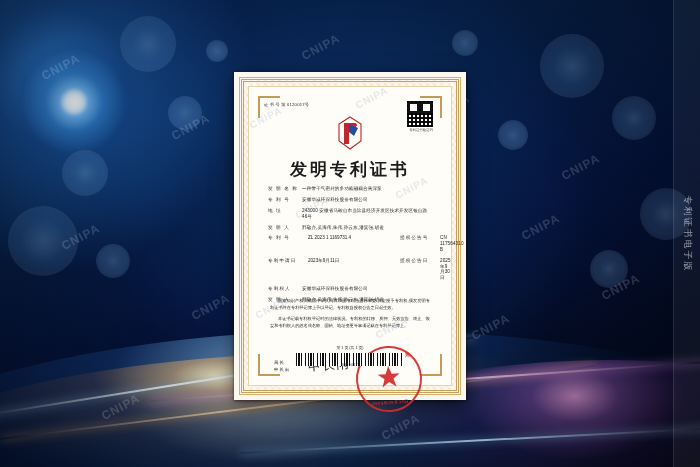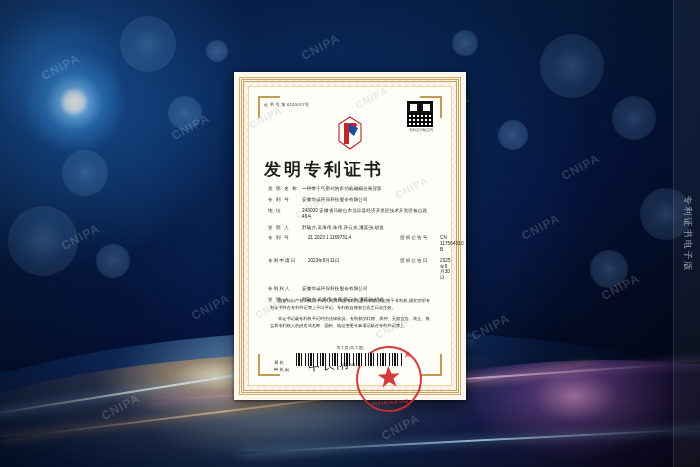--- a/index.html
+++ b/index.html
@@ -201,21 +201,21 @@
     position: absolute;
     left: 50%; top: 12px;
     transform: translateX(-50%);
     width: 40px; height: 40px;
   }
   .emblem svg { display: block; }
 
   .cert-title {
     position: absolute;
     left: 0; right: 0; top: 56px;
-    text-align: left;
+    text-align: center;
     font-family: "Liberation Serif", serif;
     font-size: 17px;
     font-weight: 700;
     color: #1b1b1b;
     letter-spacing: 3px;
   }
 
   .rows {
     position: absolute;
     left: 4px; right: 4px; top: 84px;

